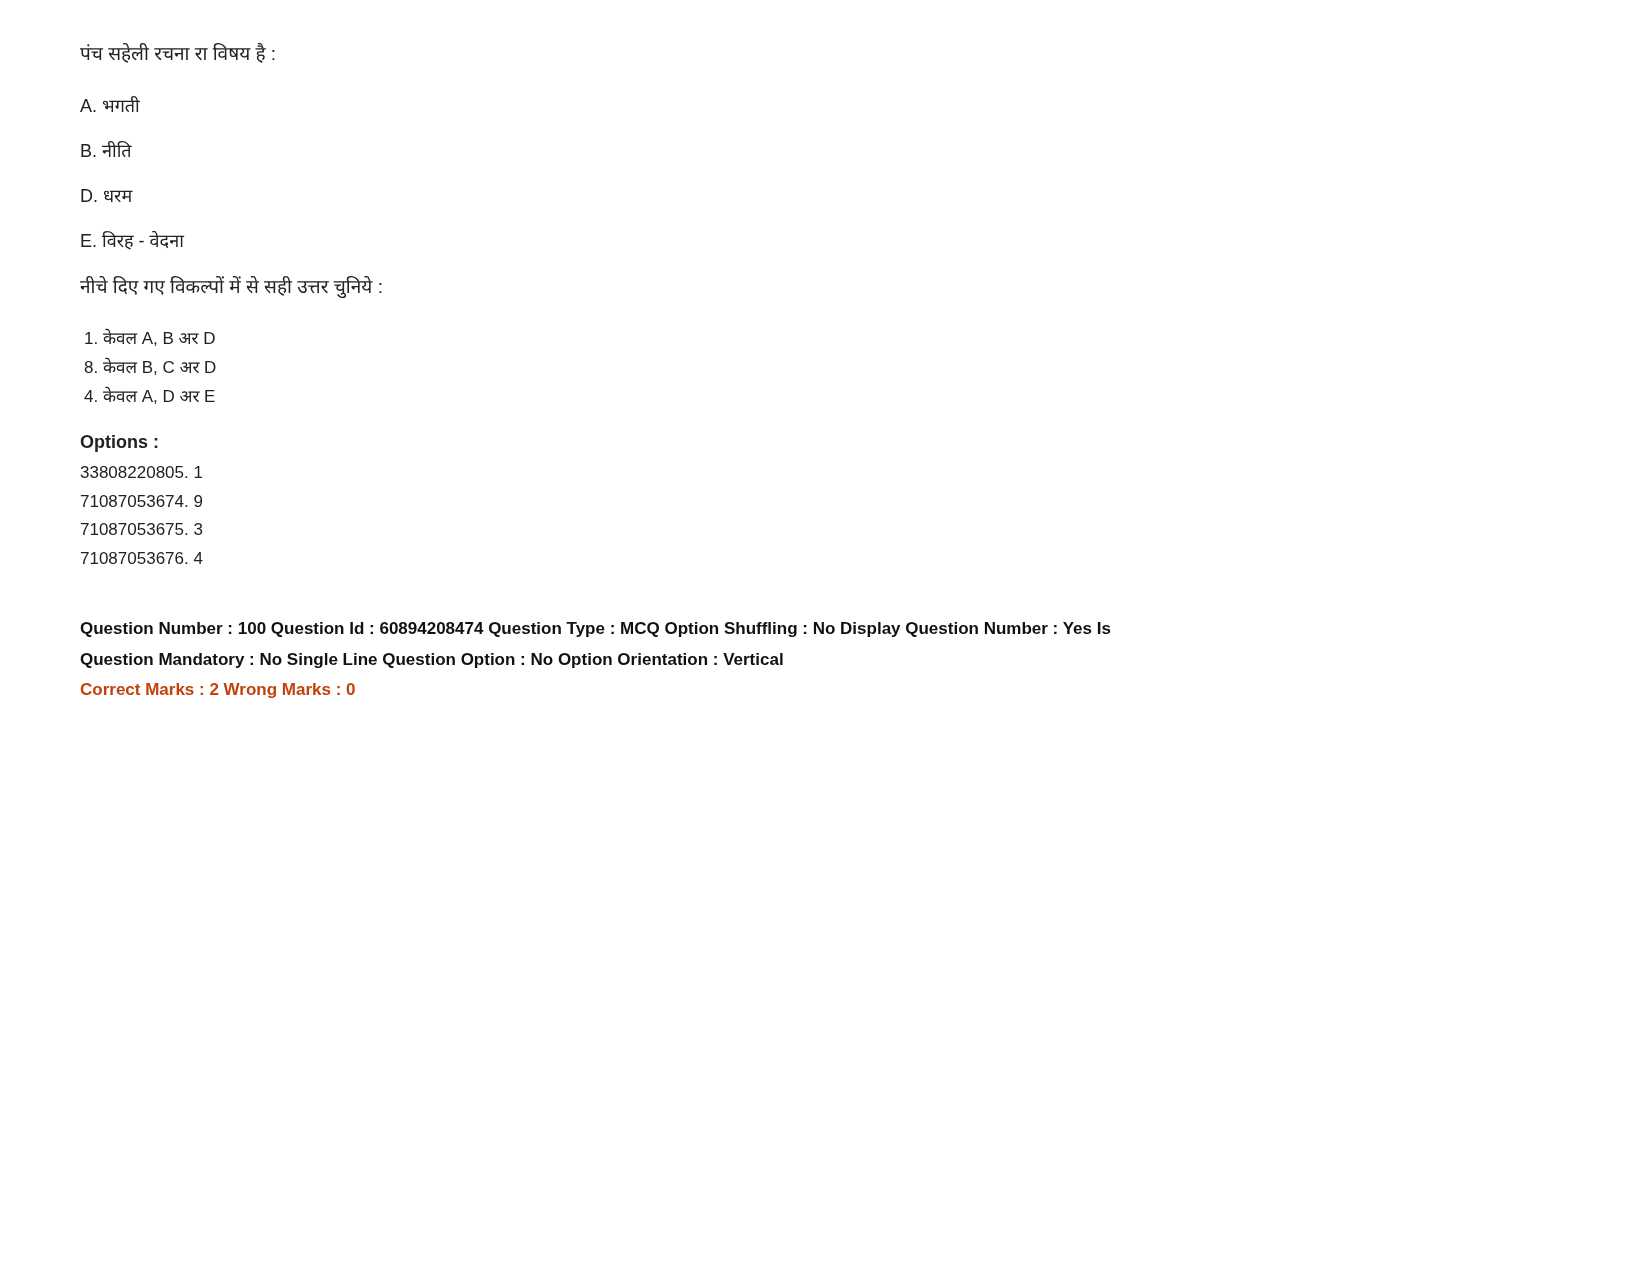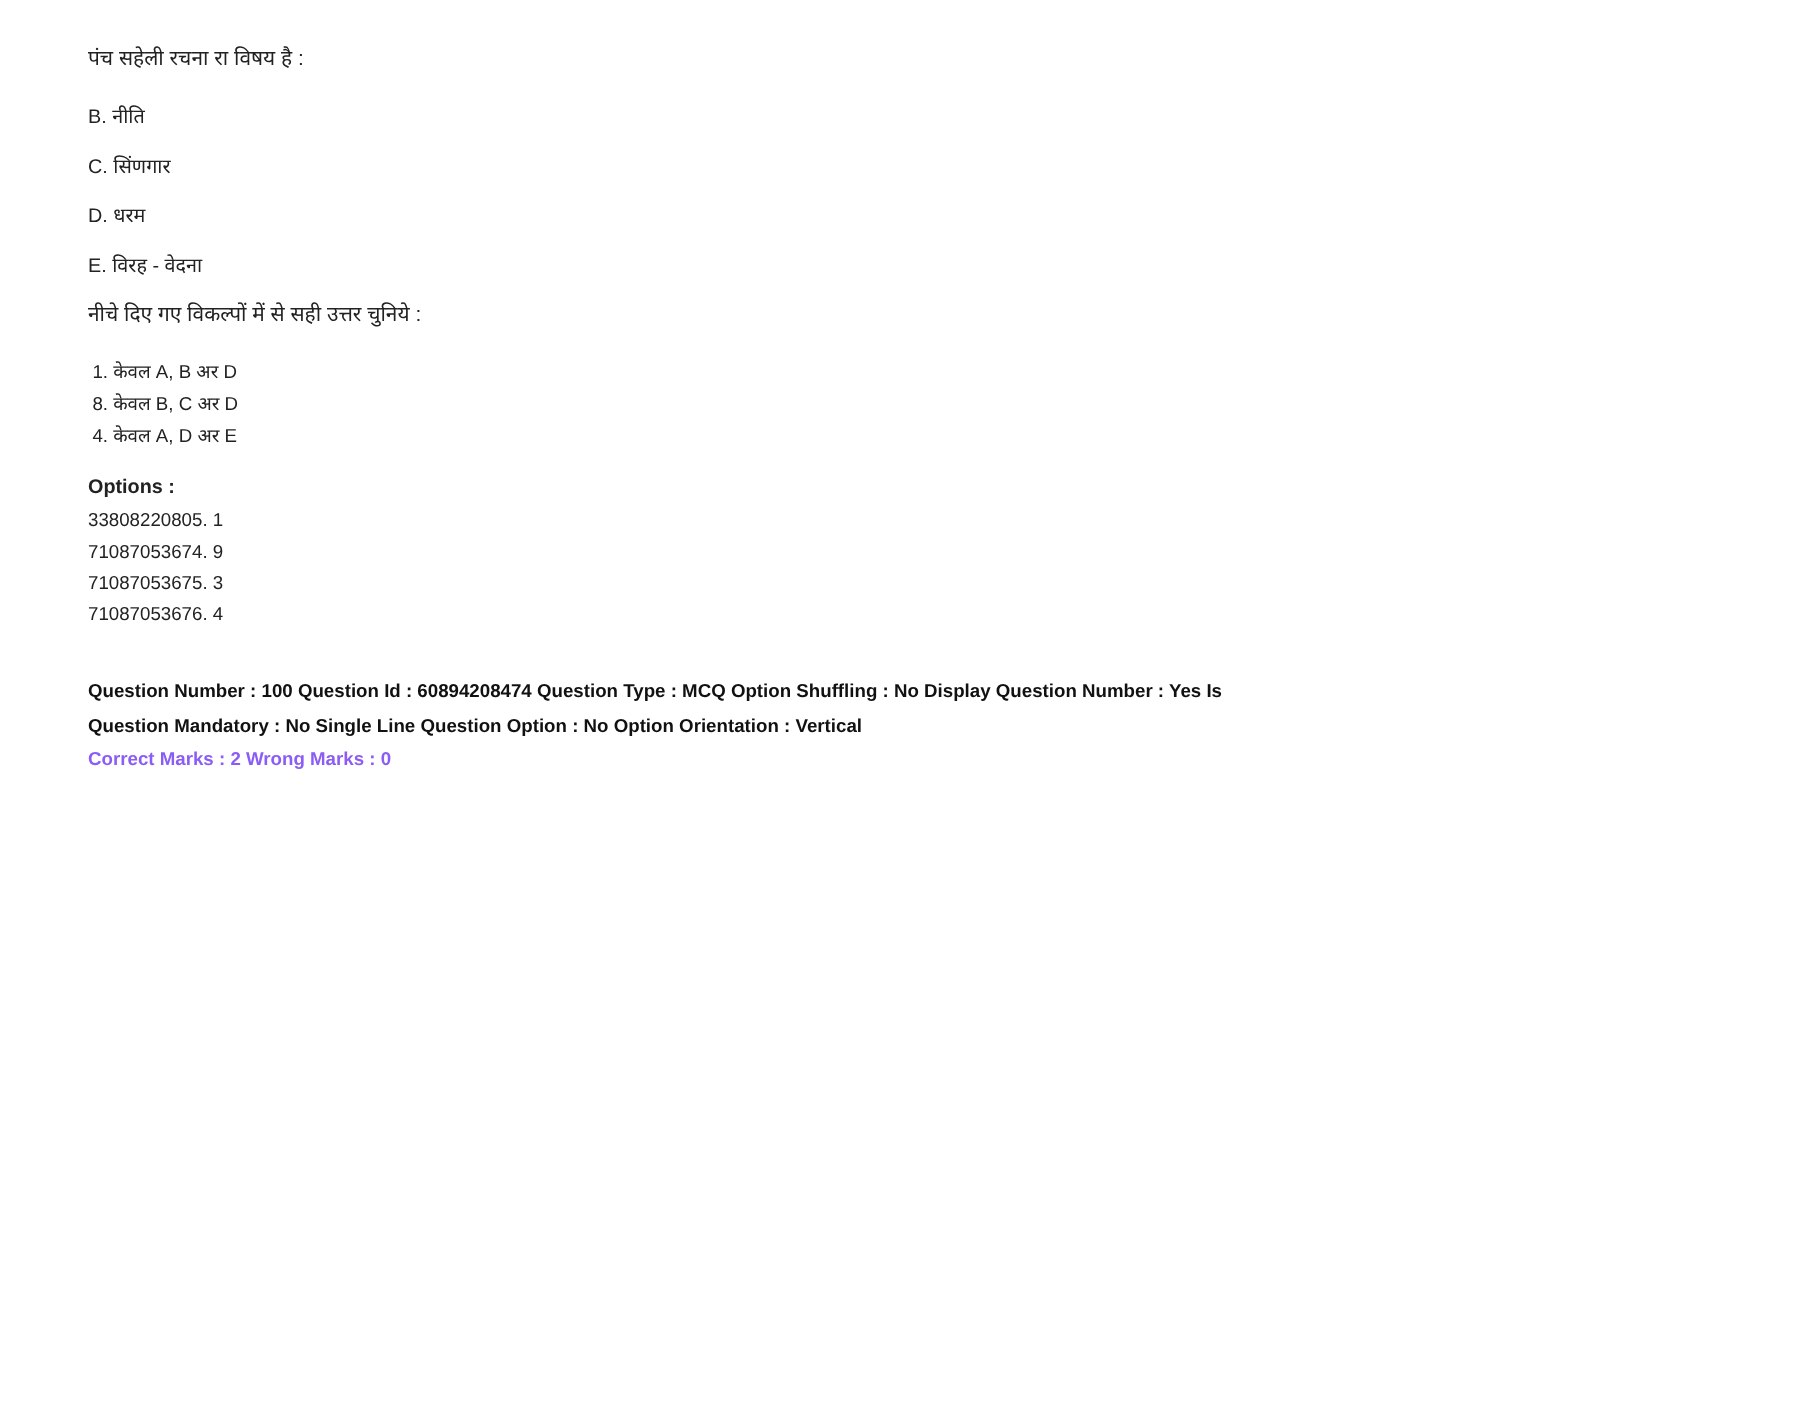--- a/index.html
+++ b/index.html
@@ -48,33 +48,33 @@
     .meta-info {
       margin-top: 40px;
       font-size: 17px;
       font-weight: bold;
       line-height: 1.8;
       color: #111;
     }
     .marks-info {
       font-size: 17px;
       font-weight: bold;
-      color: #8b5cf6;
+      color: #c2410c;
     }
   </style>
 </head>
 <body>
 
 <div>
 
   <p class="question-text">पंच सहेली रचना रा विषय है :</p>
 
   <div>
+    <p class="option-item">A. भगती</p>
     <p class="option-item">B. नीति</p>
-    <p class="option-item">C. सिंणगार</p>
     <p class="option-item">D. धरम</p>
     <p class="option-item">E. विरह - वेदना</p>
   </div>
 
   <p class="question-text">नीचे दिए गए विकल्पों में से सही उत्तर चुनिये :</p>
 
   <div class="sub-options">
     <p class="sub-option-item">1. केवल A, B अर D</p>
     <p class="sub-option-item">8. केवल B, C अर D</p>
     <p class="sub-option-item">4. केवल A, D अर E</p>

